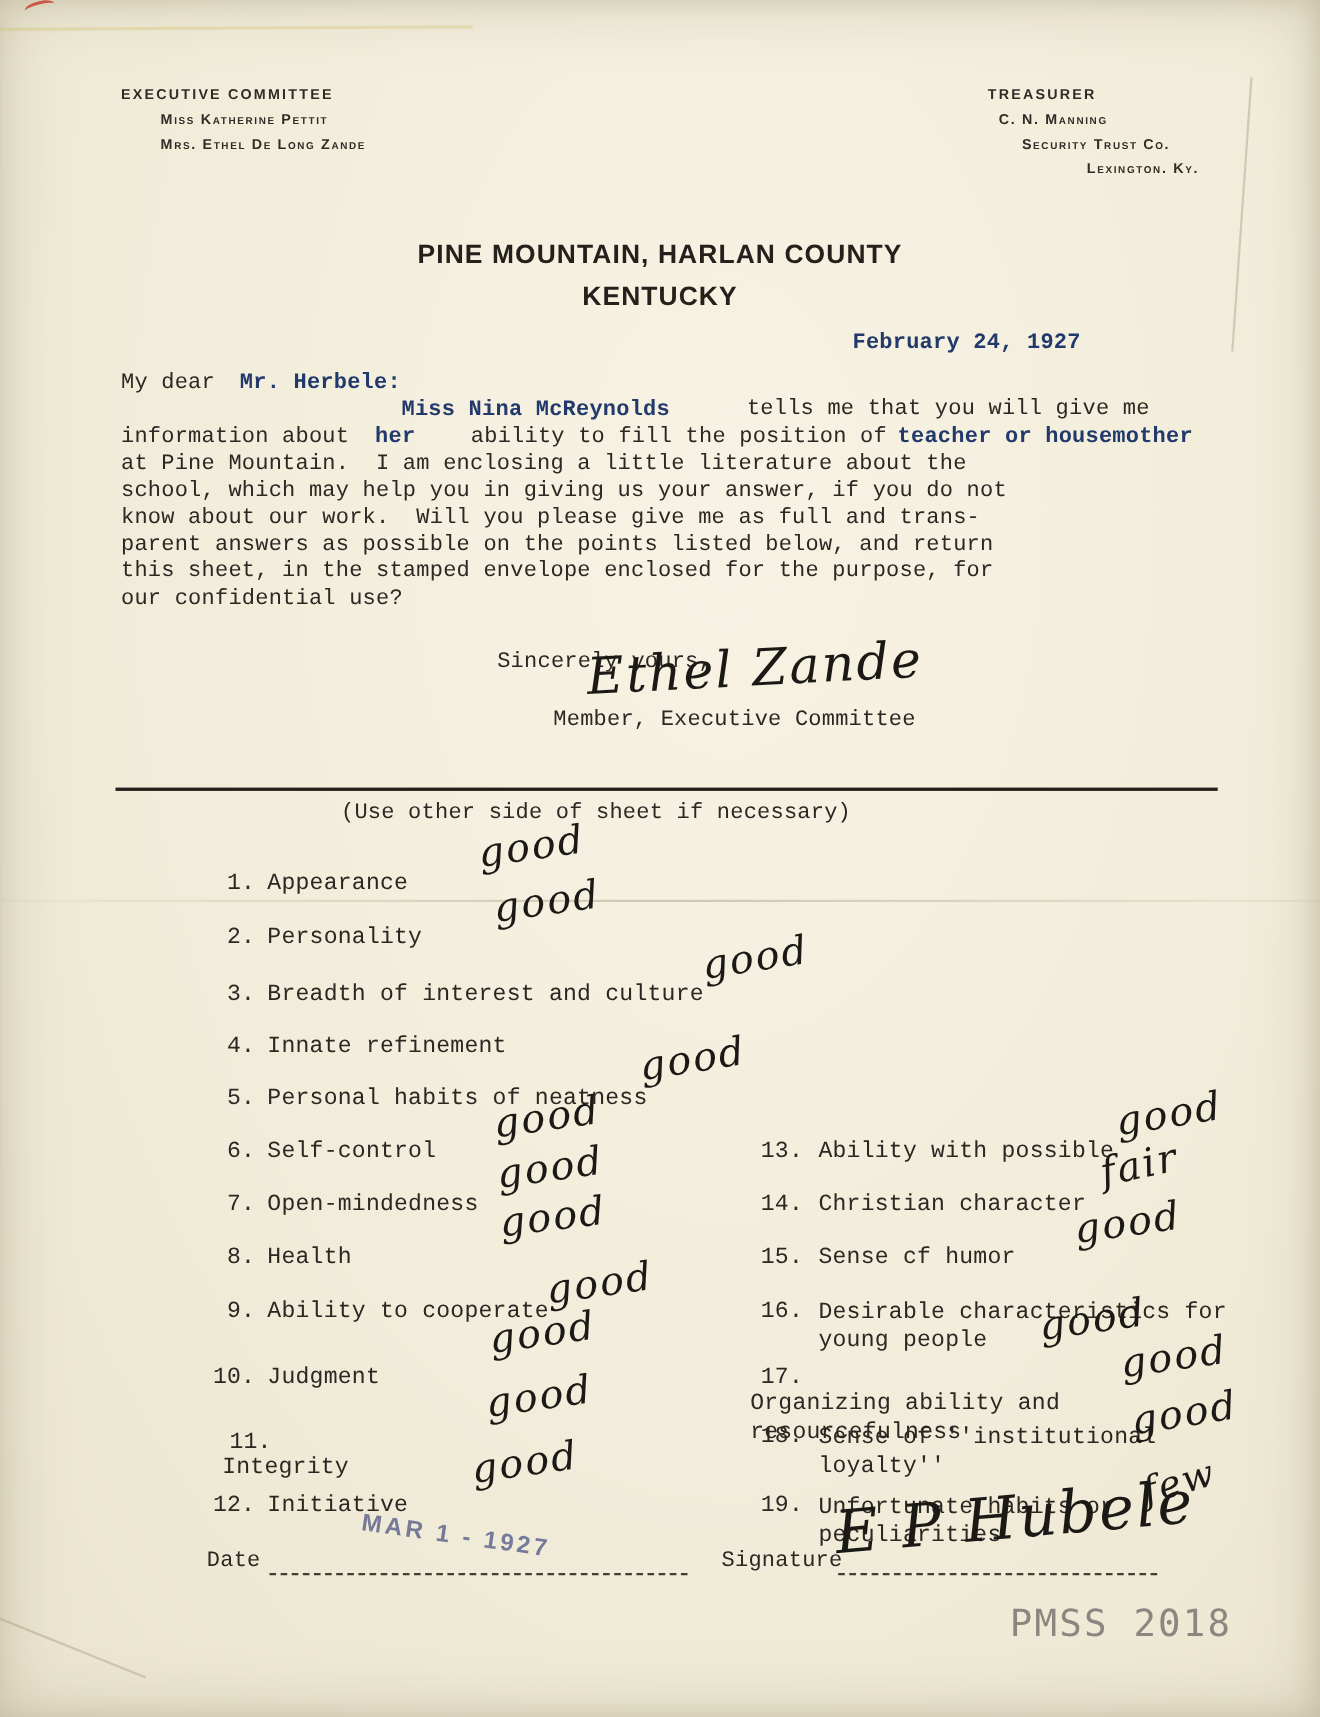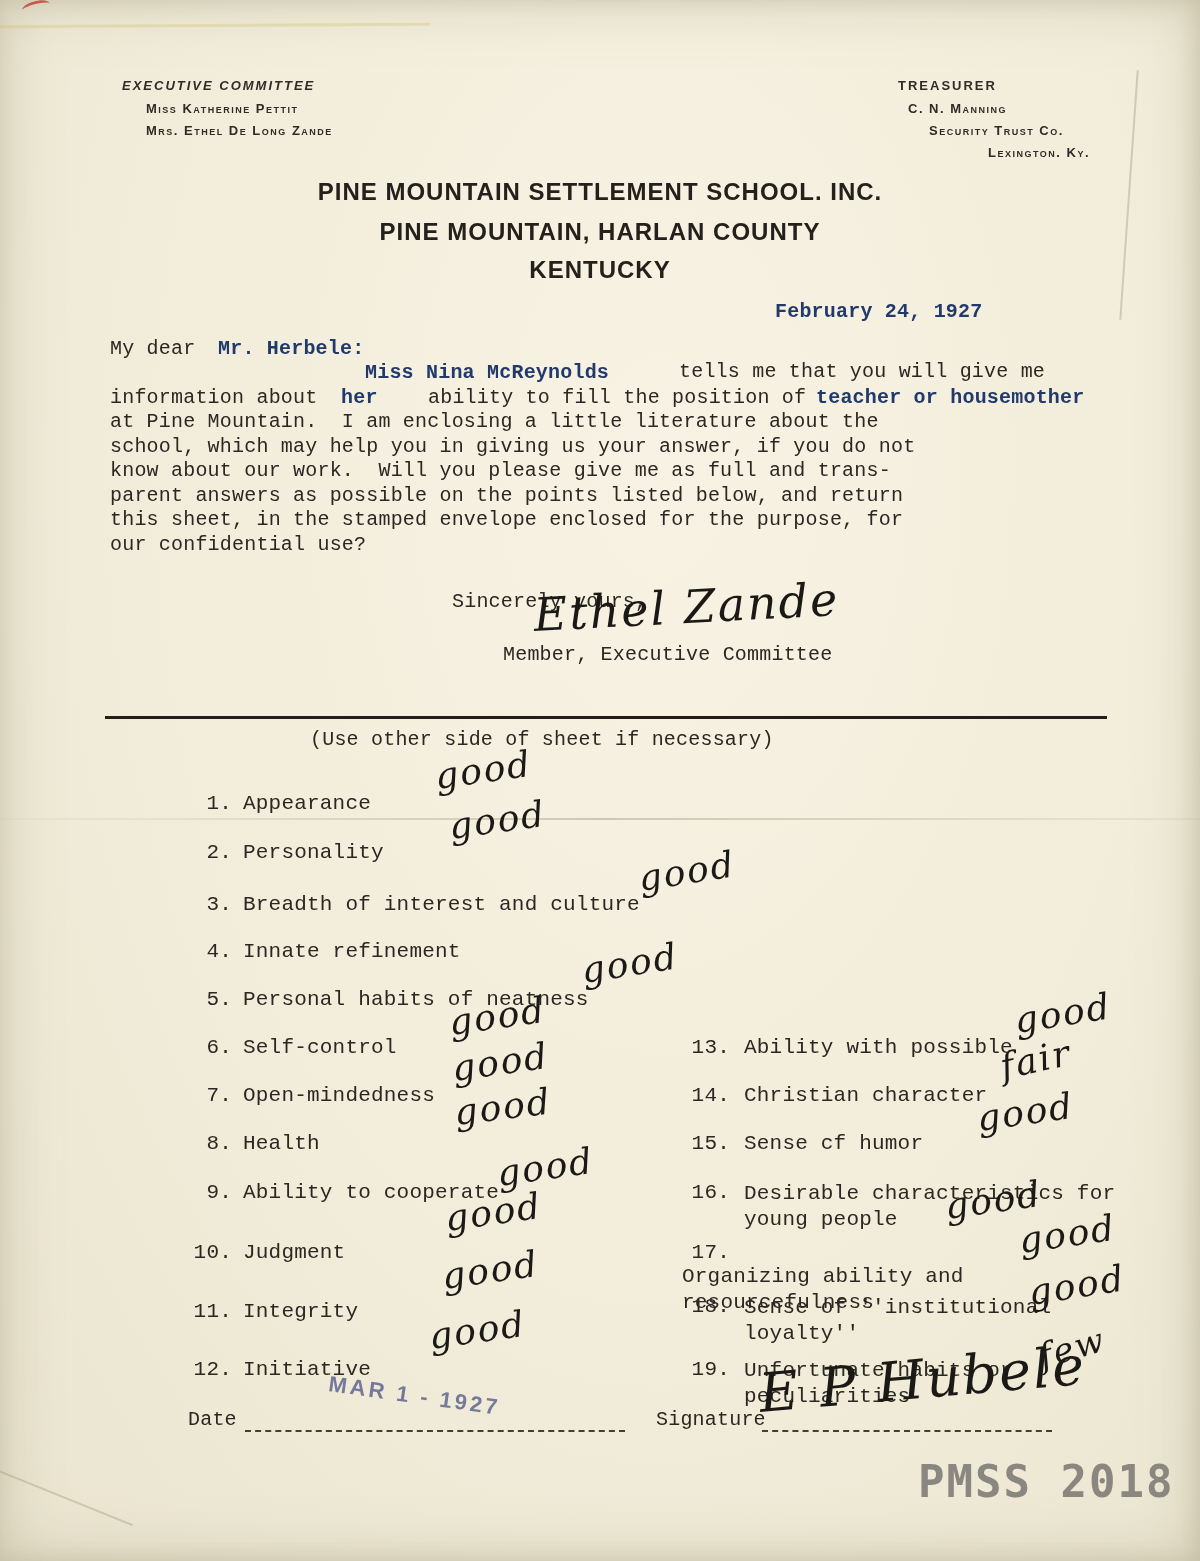--- a/index.html
+++ b/index.html
@@ -24,45 +24,44 @@
   .hw{font-family:"DejaVu Serif", serif; font-style:italic; color:#1b1916;
       letter-spacing:2px; transform-origin:left bottom; white-space:nowrap;}
   .item{display:flex;}
   .num{display:inline-block; width:45px; text-align:right; margin-right:11px;}
   .numr{display:inline-block; width:48px; text-align:right; margin-right:14px;}
   .lbl-stack{display:flex; flex-direction:column; line-height:26px;}
   .rule{height:3px; background:#221f1a;}
   .dashline{height:0; border-bottom:2px dashed #453e32;}
   .stamp{font-family:"Liberation Sans", sans-serif; font-weight:bold; font-size:22px;
          letter-spacing:3px; color:#6b7095; opacity:.92; transform:rotate(8deg); white-space:nowrap;}
-  .watermark{font-family:"DejaVu Sans Mono", monospace; font-weight:bold; font-size:44px;
+  .watermark{font-family:"DejaVu Sans Mono", monospace; font-weight:normal; font-size:34px;
              letter-spacing:2px; color:#8a8781; white-space:nowrap;}
   .crease{background:rgba(168,158,132,.45); pointer-events:none;}
 </style>
 </head>
 <body>
 
 <div class="page">
 
   <div class="abs" style="left:22px; top:1px; width:28px; height:9px; border-top:3px solid rgba(198,45,32,.75); border-radius:50%; transform:rotate(-14deg);"></div>
   <div class="abs" style="left:0; top:24px; width:430px; height:3px; background:rgba(208,188,95,.30); transform:rotate(-.3deg);"></div>
   <div class="abs crease" style="left:0; top:818px; width:100%; height:2px; background:linear-gradient(to right, rgba(168,158,132,.05), rgba(168,158,132,.5), rgba(168,158,132,.12));"></div>
   <div class="abs crease" style="left:1128px; top:70px; width:2px; height:250px; transform:rotate(4deg);"></div>
   <div class="abs crease" style="left:-12px; top:1496px; width:150px; height:2px; transform:rotate(22deg);"></div>
 
-  <div class="abs lh lh-title" style="left:122px; top:78px;font-style:italic;">EXECUTIVE COMMITTEE</div>
+  <div class="abs lh lh-title" style="left:110px; top:78px;">EXECUTIVE COMMITTEE</div>
   <div class="abs lh lh-name" style="left:146px; top:101px;">Miss Katherine Pettit</div>
   <div class="abs lh lh-name" style="left:146px; top:123px;">Mrs. Ethel De Long Zande</div>
 
   <div class="abs lh lh-title" style="left:898px; top:78px;">TREASURER</div>
   <div class="abs lh lh-name" style="left:908px; top:101px;">C. N. Manning</div>
   <div class="abs lh lh-name" style="left:929px; top:123px;">Security Trust Co.</div>
   <div class="abs lh lh-name" style="left:988px; top:145px;">Lexington. Ky.</div>
 
-  <div class="abs org" style="left:0; top:178px;">PINE MOUNTAIN SETTLEMENT SCHOOL. INC.</div>
   <div class="abs org" style="left:0; top:218px;">PINE MOUNTAIN, HARLAN COUNTY</div>
   <div class="abs org" style="left:0; top:256px;">KENTUCKY</div>
 
   <div class="abs tw navy" style="left:775px; top:300px;">February 24, 1927</div>
 
   <div class="abs tw" style="left:110px; top:337px;">My dear</div>
   <div class="abs tw navy" style="left:218px; top:337px;">Mr. Herbele:</div>
 
   <div class="abs tw navy" style="left:365px; top:361px;">Miss Nina McReynolds</div>
   <div class="abs tw" style="left:679px; top:360px;">tells me that you will give me</div>
@@ -119,21 +118,21 @@
     <span>Health</span>
   </div>
   <div class="abs item tw form-tw" style="left:187px; top:1181px;">
     <span class="num">9.</span>
     <span>Ability to cooperate</span>
   </div>
   <div class="abs item tw form-tw" style="left:187px; top:1241px;">
     <span class="num">10.</span>
     <span>Judgment</span>
   </div>
-  <div class="abs item tw form-tw" style="left:187px; top:1300px;">
+  <div class="abs item tw form-tw" style="left:202px; top:1300px;flex-direction:column;">
     <span class="num">11.</span>
     <span>Integrity</span>
   </div>
   <div class="abs item tw form-tw" style="left:187px; top:1358px;">
     <span class="num">12.</span>
     <span>Initiative</span>
   </div>
 
   <div class="abs hw" style="left:438px; top:756px; font-size:36px; transform:rotate(-8deg);">good</div>
   <div class="abs hw" style="left:452px; top:806px; font-size:36px; transform:rotate(-8deg);">good</div>

